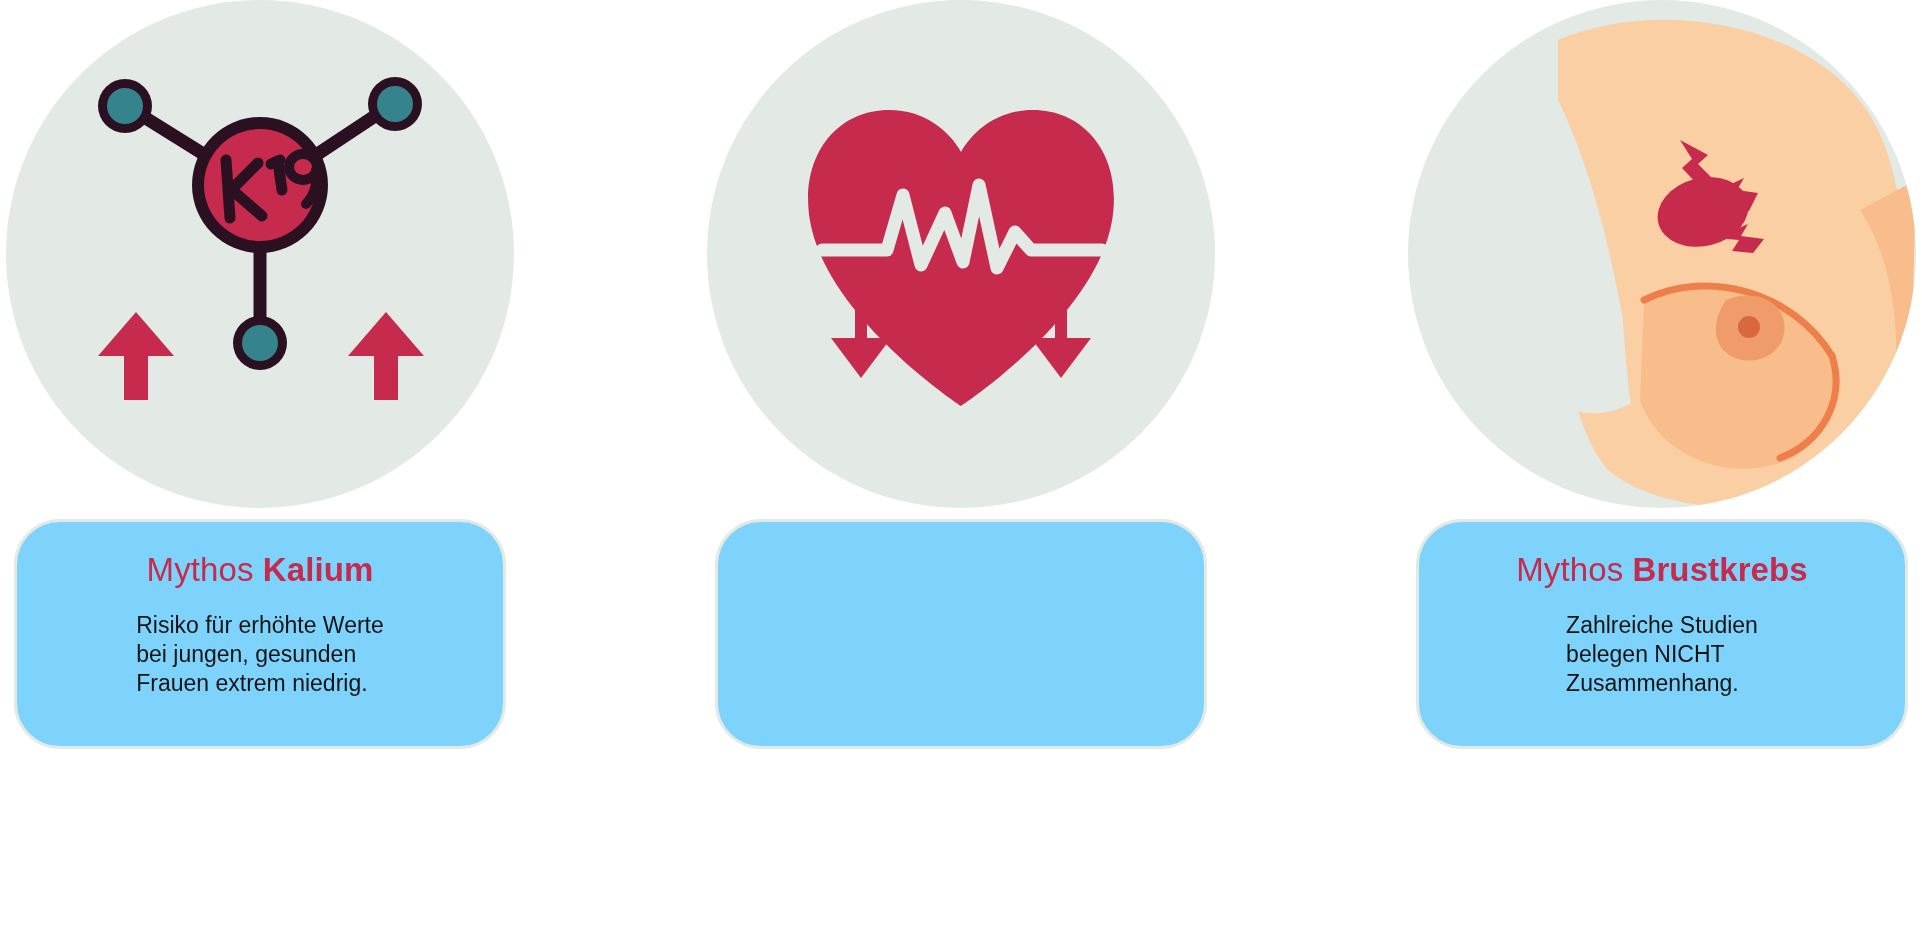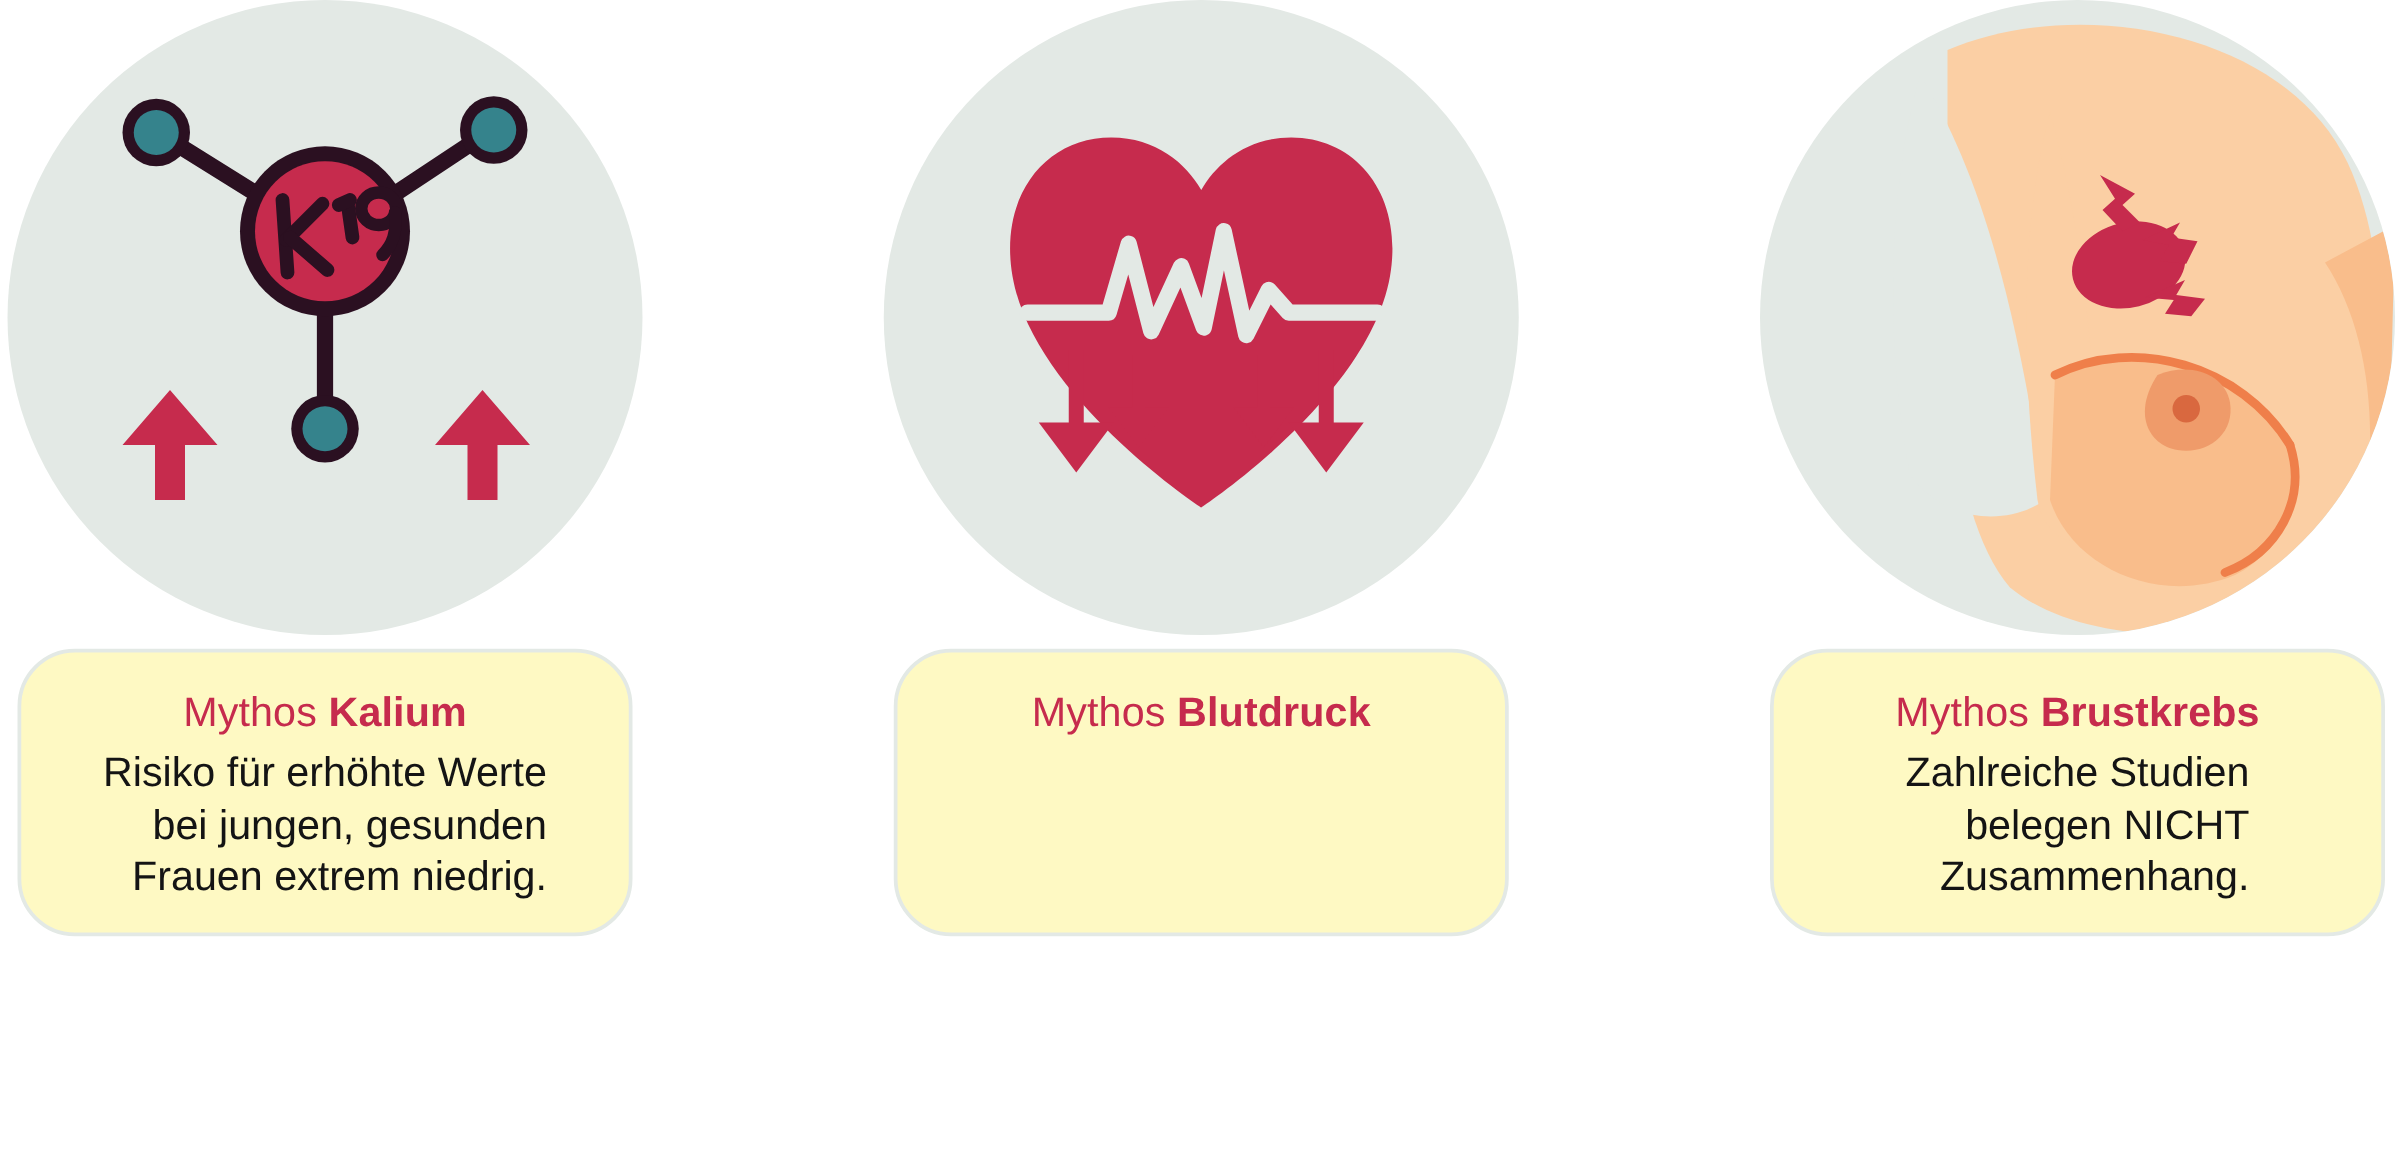--- a/index.html
+++ b/index.html
@@ -53,47 +53,47 @@
   
   .card {
     position: absolute;
     left: 14px;
     top: 519px;
     width: 492px;
     height: 230px;
     box-sizing: border-box;
     border: 3px solid #e3e9e5;
     border-radius: 46px;
-    background: #fef9c3;
+    background: #7dd3fc;
     display: flex;
     flex-direction: column;
     align-items: center;
     justify-content: flex-start;
     padding-top: 30px;
   }
   .card-title {
     font-size: 33px;
     line-height: 1.12;
     color: #c62b4d;
     font-weight: 400;
     letter-spacing: 0.1px;
     white-space: nowrap;
     margin: 0 0 8px 0;
   }
   .card-title b {
     font-weight: 700;
     color: #c62b4d;
   }
   .card-body {
-    font-size: 33px;
+    font-size: 23px;
     line-height: 1.26;
     color: #141414;
-    text-align: right;
+    text-align: left;
     font-weight: 400;
-    margin: 0;
+    margin: 14px;
     padding: 0 14px;
     white-space: pre-line;
   }
 </style>
 </head>
 <body>
 
 <div class="board">
 
   <div class="column">
@@ -169,21 +169,20 @@
         </g>
 
         <g fill="#c62b4d">
           <path d="M299 284 L309 284 L309 326 L328 326 L304 358 L280 326 L299 326 Z"></path>
           <path d="M348 280 L360 280 L360 338 L384 338 L354 378 L324 338 L348 338 Z"></path>
         </g>
       </svg>
     </div>
 
     <div class="card">
-      <div class="card-title"><span>Mythos </span><b>Blutdruck</b></div>
     </div>
   </div>
 
   <div class="column">
 
     <div class="medallion">
       <svg viewBox="0 0 508 508" xmlns="http://www.w3.org/2000/svg">
         <defs>
           <clipPath id="circ3">
             <circle cx="254" cy="254" r="254"></circle>

